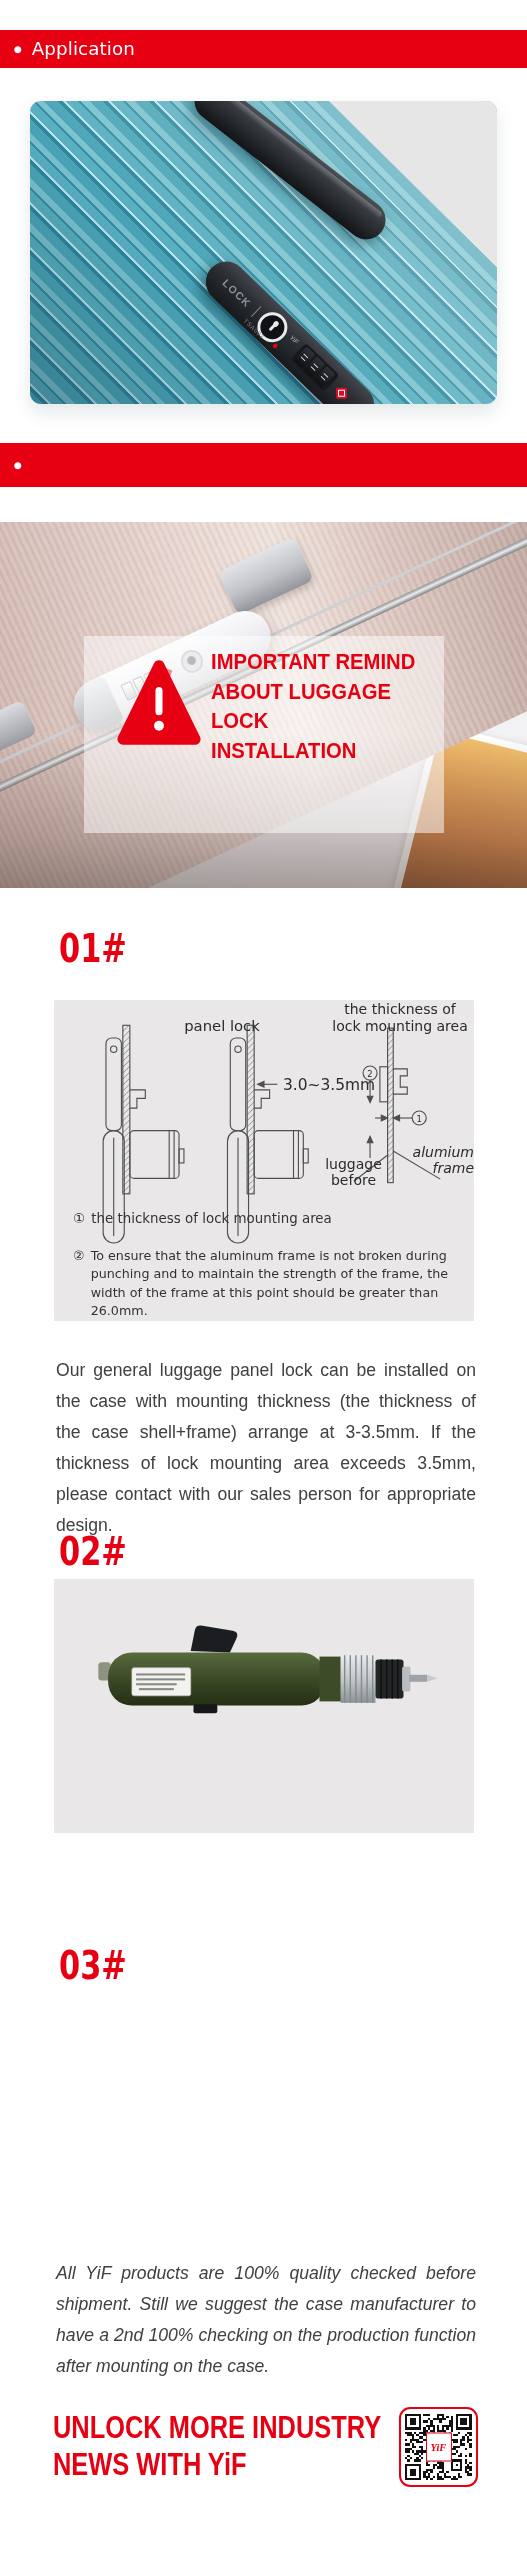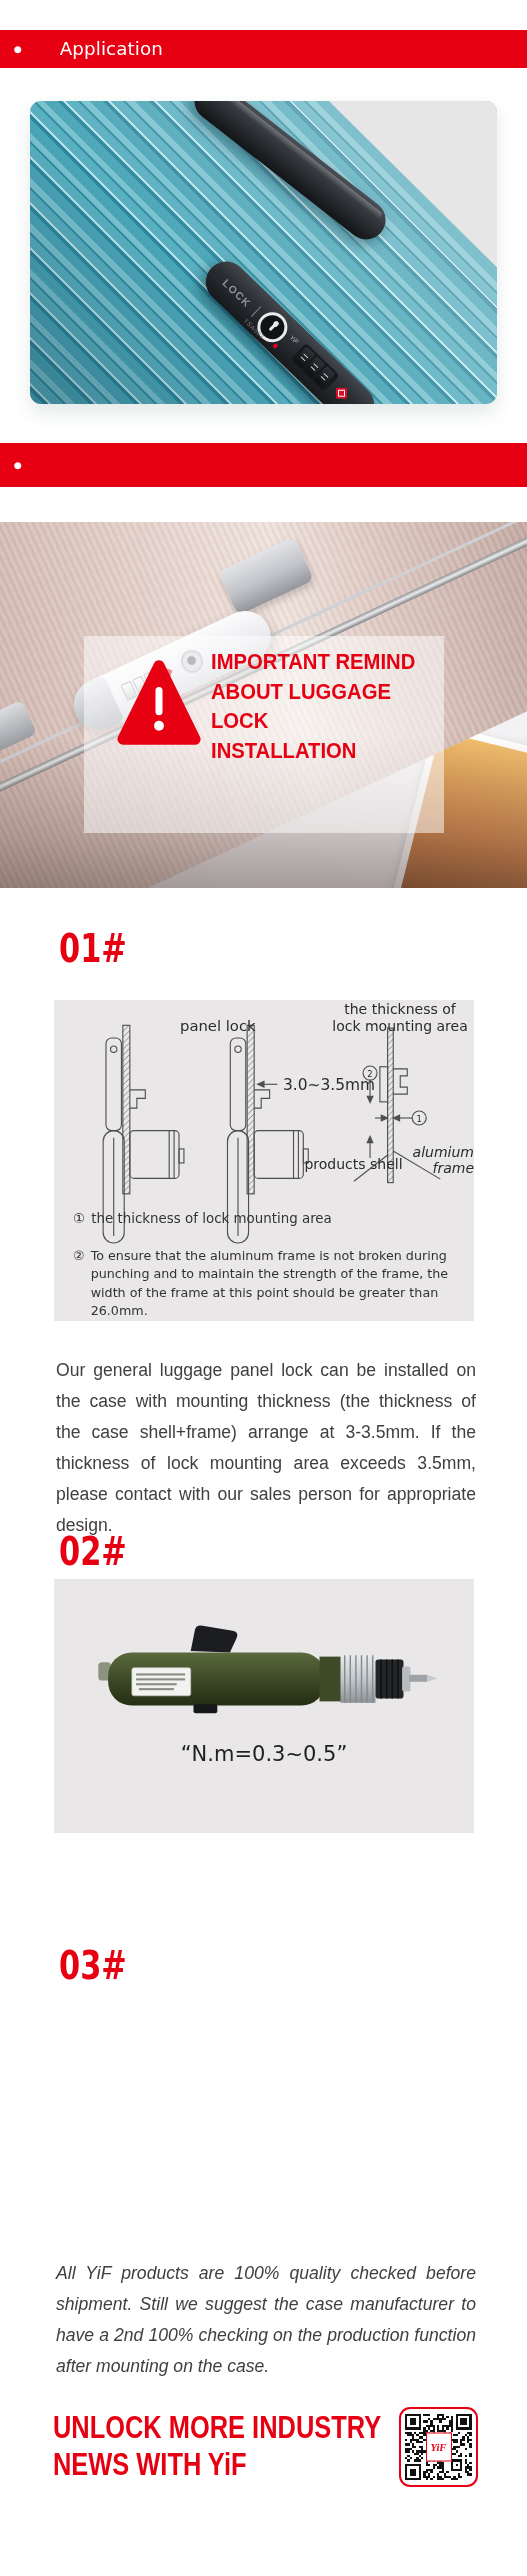--- a/index.html
+++ b/index.html
@@ -4,21 +4,21 @@
 <style>
   html,body{margin:0;padding:0;background:#ffffff;}
   .page{position:relative;width:527px;height:2576px;background:#fff;overflow:hidden;
         font-family:"Liberation Sans",sans-serif;color:#0a0a0a;}
   .abs{position:absolute;}
 
   
   .banner{left:0;width:527px;background:#e60012;color:#fff;display:flex;align-items:center;
           font-family:"DejaVu Sans",sans-serif;}
   .banner .dot{font-size:9.1px;margin:0 9.8px 0 14px;}
-  .banner .blabel{font-size:18.3px;letter-spacing:0.1px;margin-left:28px;}
+  .banner .blabel{font-size:18.3px;letter-spacing:0.1px;}
 
   
   .hero{top:101px;left:30px;width:467px;height:303px;border-radius:11.2px;overflow:hidden;
         background:#e6e6e6;box-shadow:0 8.4px 18.3px rgba(40,70,80,.12);}
   .stripes{position:absolute;inset:0;
     background:repeating-linear-gradient(45deg,
       #4aa5b7 0,#4aa5b7 9.8px,#2c889e 9.8px,#2c889e 13.4px,#b9e2ea 13.4px,#b9e2ea 15.5px,
       #58afc0 15.5px,#58afc0 24px,#348fa4 24px,#348fa4 26px,#79c2cf 26px,#79c2cf 32px);}
   .sheen{position:absolute;inset:0;
     background:linear-gradient(45deg,rgba(8,40,56,.30) 0%,rgba(8,40,56,0) 38%,rgba(255,255,255,.30) 78%);}
@@ -260,22 +260,22 @@
           <line x1="111" y1="200" x2="62" y2="238"></line>
           <line x1="118" y1="195" x2="185" y2="235"></line>
         </g>
       </g>
       <text x="326" y="128" font-size="22">3.0~3.5mm</text>
       <text x="450" y="109" font-size="12" text-anchor="middle">2</text>
       <text x="520" y="173" font-size="12" text-anchor="middle">1</text>
     </svg>
     <div class="dg-label prelines" style="left:274px;top:1.4px;width:144px;text-align:center;font-size:14px;line-height:17px;">the thickness of
 lock mounting area</div>
-    <div class="dg-label" style="left:126px;top:17px;width:84px;text-align:left;font-size:14.8px;">panel lock</div>
-    <div class="dg-label" style="left:247px;top:156px;width:105px;text-align:center;font-size:14px;">products shell</div>
+    <div class="dg-label" style="left:126px;top:17px;width:84px;text-align:center;font-size:14.8px;">panel lock</div>
+    <div class="dg-label" style="left:247px;top:156px;width:105px;text-align:center;font-size:14px;">luggage before</div>
     <div class="dg-label prelines" style="left:350px;top:144px;width:70px;text-align:right;font-size:14px;line-height:16px;font-style:italic;">alumium
 frame</div>
     <div class="note" style="top:211px;font-size:13.4px;">
       <span class="mk">①</span>
       <span>the thickness of lock mounting area</span>
     </div>
     <div class="note" style="top:247px;width:383px;font-size:12.7px;line-height:18.3px;">
       <span class="mk">②</span>
       <span>To ensure that the aluminum frame is not broken during punching and to maintain the strength of the frame, the width of the frame at this point should be greater than 26.0mm.</span>
     </div>
@@ -322,21 +322,20 @@
       <g stroke="#0e0f10" stroke-width="2">
         <line x1="418" y1="52" x2="418" y2="108"></line>
           <line x1="426" y1="52" x2="426" y2="108"></line>
         <line x1="434" y1="52" x2="434" y2="108"></line>
           <line x1="442" y1="52" x2="442" y2="108"></line>
       </g>
       <rect x="448" y="62" width="12" height="36" rx="3" fill="#b9bdc1"></rect>
       <rect x="458" y="74" width="26" height="10" fill="#9fa3a7"></rect>
       <polygon points="484,74 484,84 499,79" fill="#c8cbce"></polygon>
     </svg>
-    <div class="abs caption" style="top:163px;">“N.m=0.3~0.5”</div>
   </div>
 
 
   <div class="abs secnum" style="top:1946px;">03#</div>
 
 
   <div class="abs para" style="top:2258px;font-style:italic;">All YiF products are 100% quality checked before shipment. Still we suggest the case manufacturer to have a 2nd 100% checking on the production function after mounting on the case.</div>
 
   <div class="abs foot" style="top:2412px;">UNLOCK MORE INDUSTRY</div>
   <div class="abs foot" style="top:2449px;">NEWS WITH YiF</div>

